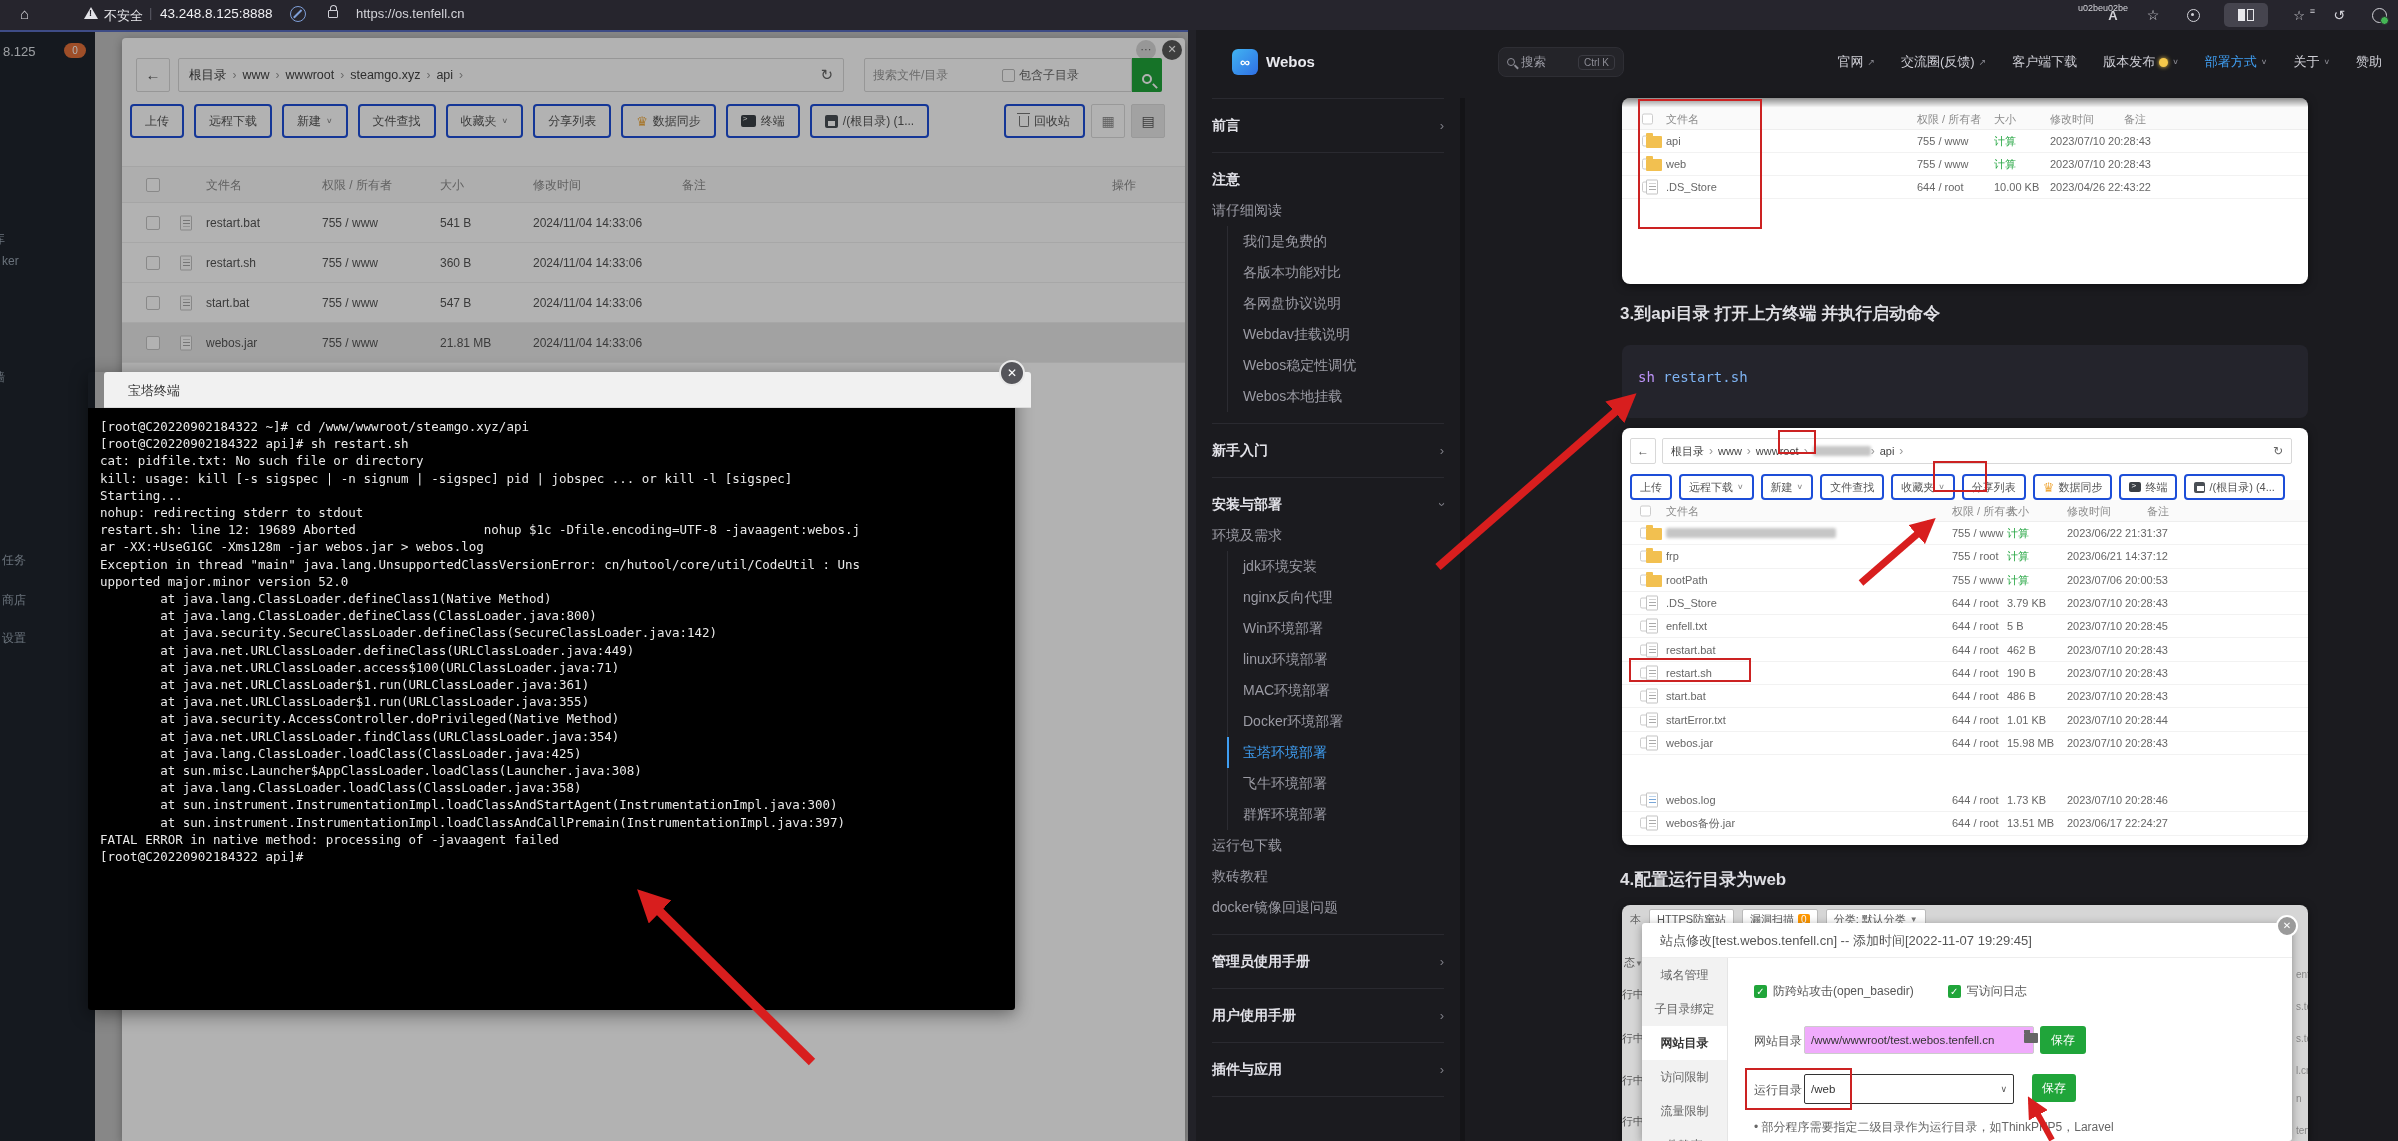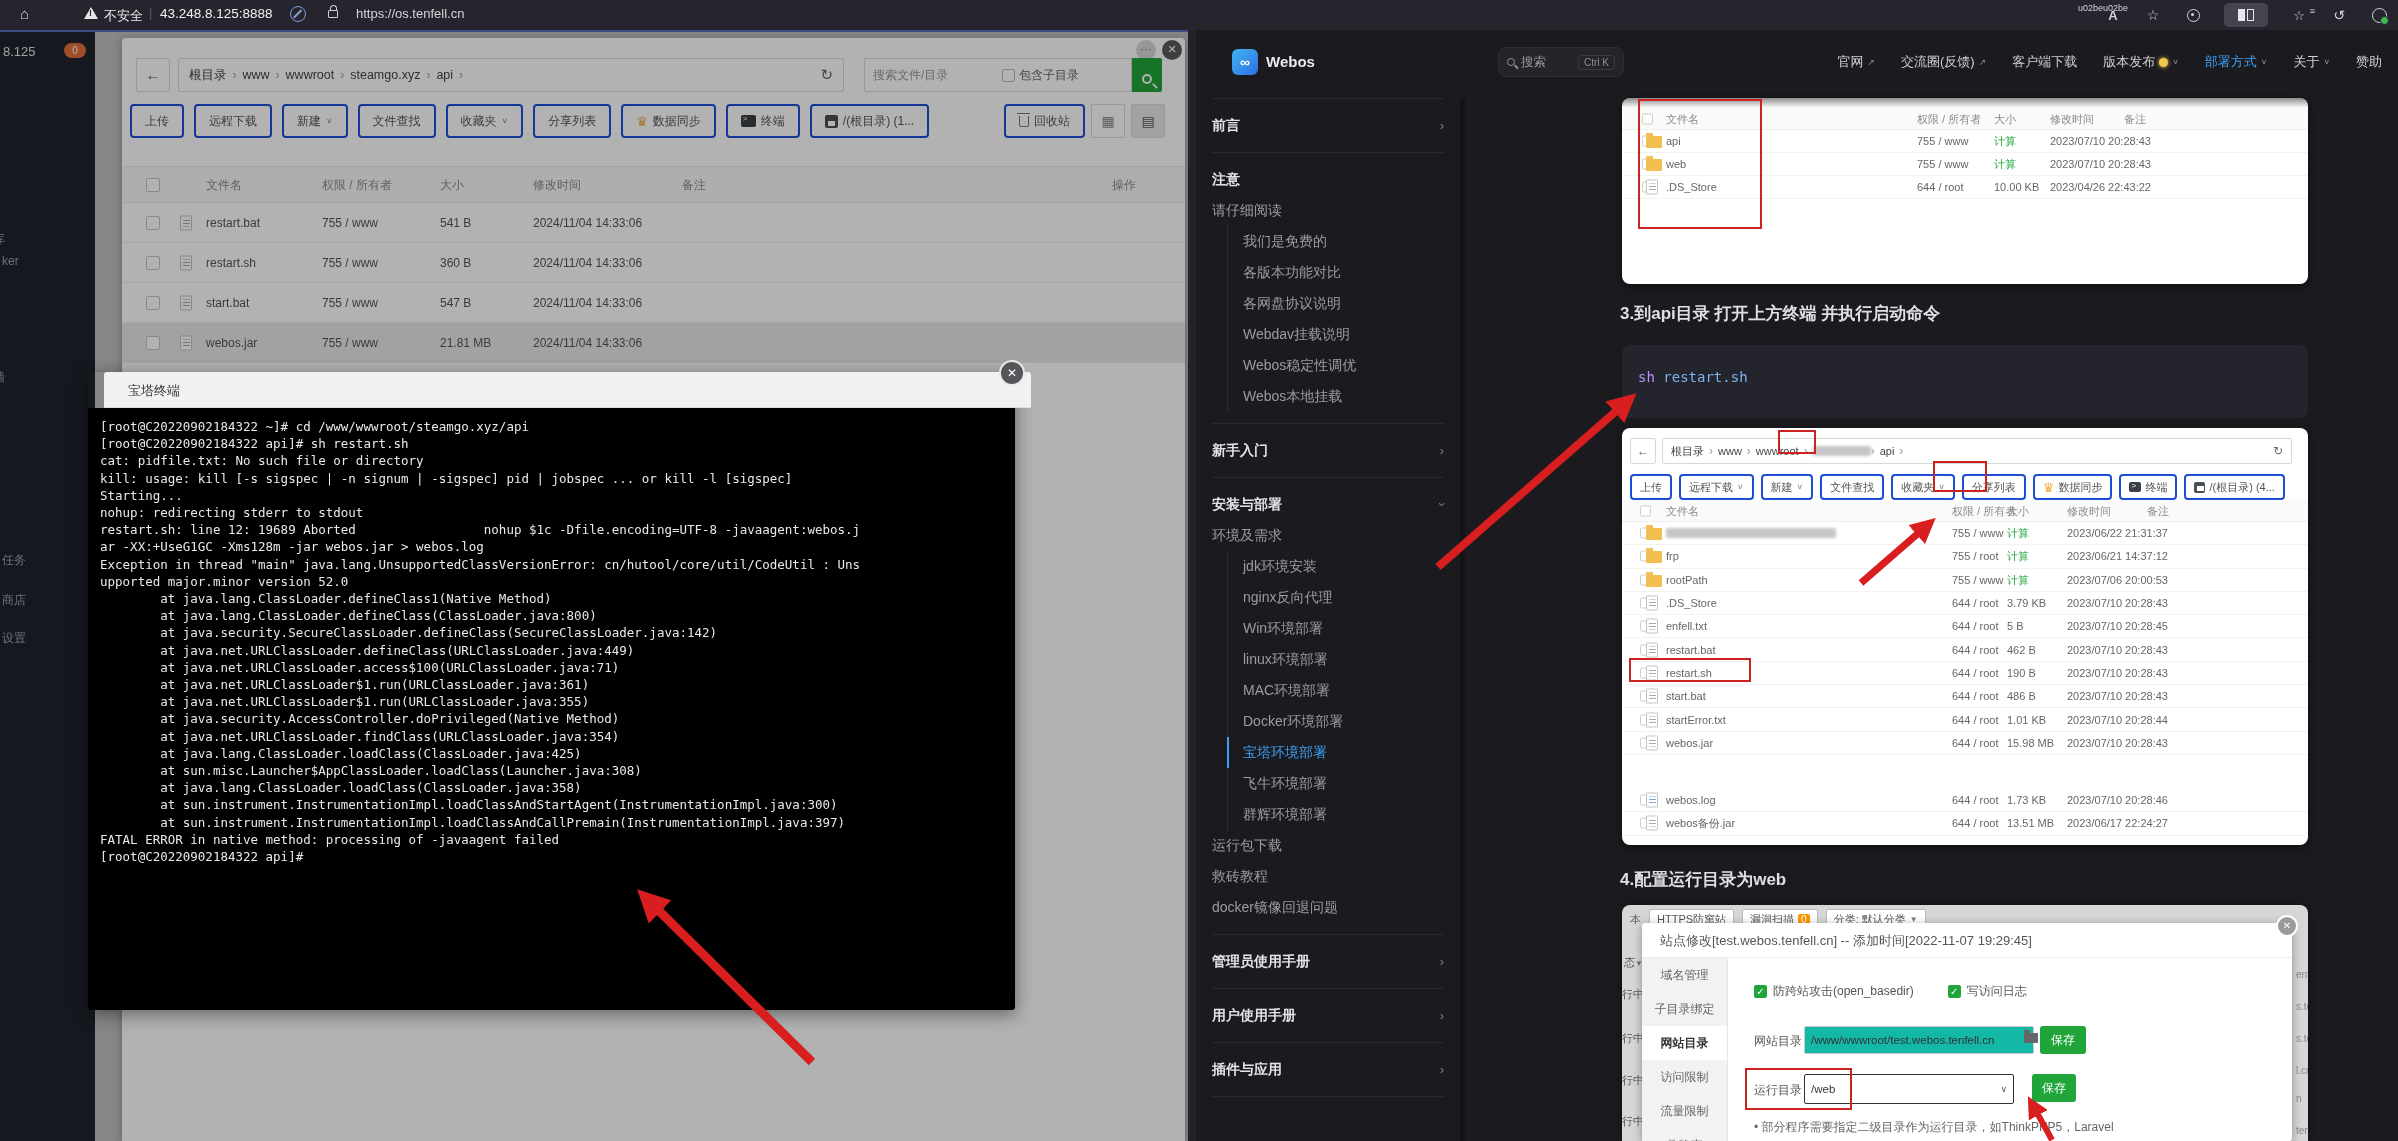--- a/index.html
+++ b/index.html
@@ -190,21 +190,21 @@
     border:2px solid #fff;color:#fff;text-align:center;line-height:18px;font-size:10px}
   .sC-tabs{position:absolute;left:0;top:35px;width:86px;height:183px;background:#f2f2f2;border-right:1px solid #e5e5e5}
   .sC-tab{height:34px;line-height:34px;text-align:center;font-size:12px;color:#666}
   .sC-tab.on{background:#fff;color:#333;font-weight:bold}
   .sC-checks{position:absolute;left:112px;top:60px;display:flex;gap:34px;font-size:12px;color:#555}
   .sC-checks .g{display:flex;align-items:center;gap:6px}
   .chk-on{display:block;width:13px;height:13px;background:#20a53a;border-radius:2px;color:#fff;font-size:10px;
     text-align:center;line-height:13px}
   .sC-lab{position:absolute;left:112px;font-size:12px;color:#555}
   .sC-input{position:absolute;left:162px;width:230px;height:28px;border:1px solid #ccc;border-radius:2px;
-    font-size:11.5px;color:#333;padding:0 6px;background:#14b8a6;outline:none}
+    font-size:11.5px;color:#333;padding:0 6px;background:#f0abfc;outline:none}
   .sC-foldr{position:absolute;left:382px;top:110px;width:14px;height:10px;background:#666;border-radius:1px}
   .sC-foldr:before{content:"";position:absolute;left:0;top:-3px;width:6px;height:3px;background:#666}
   .sC-save{position:absolute;width:46px;height:28px;background:#20a53a;border:none;border-radius:3px;color:#fff;font-size:12px}
   .sC-select{position:absolute;left:162px;top:151px;width:210px;height:30px;border:1px solid #333;border-radius:2px;
     background:#fff;font-size:11.5px;color:#333;display:flex;align-items:center;padding:0 6px;justify-content:space-between}
   .sC-select .cr{font-size:9px;color:#555}
   .sC-note{position:absolute;left:112px;top:196px;font-size:12px;color:#666;white-space:nowrap}
   .sC-lfrag{position:absolute;font-size:11px;color:#555;white-space:nowrap}
   .sC-lfrag .ply{color:#20a53a;font-size:9px}
   .sC-rfrag{position:absolute;left:674px;font-size:10px;color:#888;white-space:nowrap}

